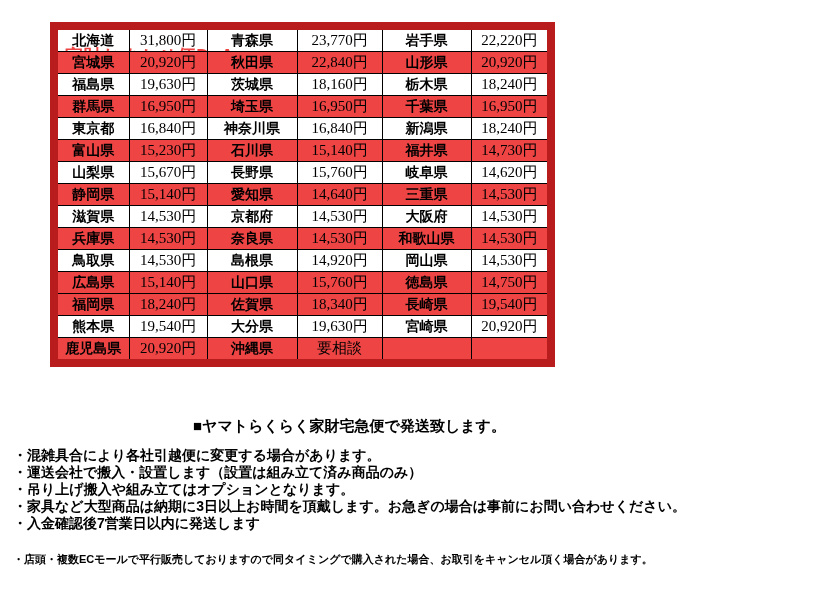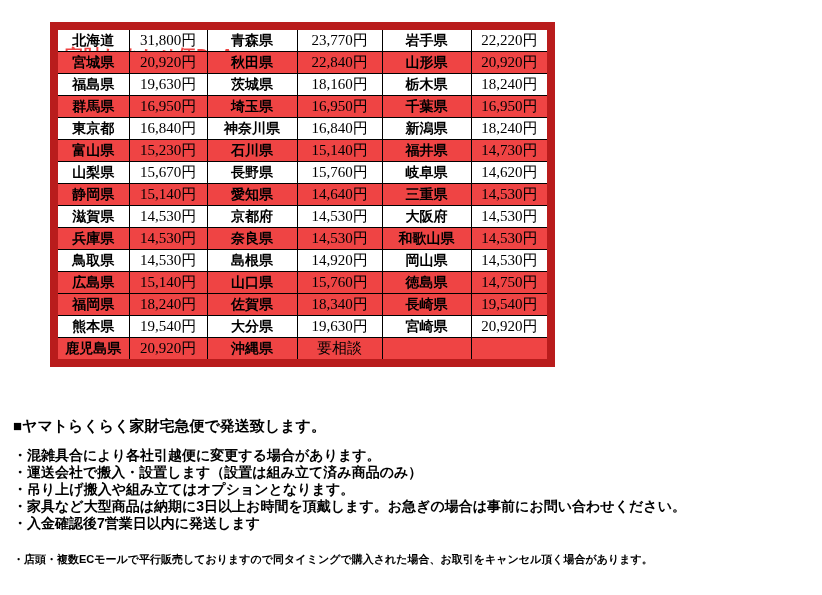--- a/index.html
+++ b/index.html
@@ -59,20 +59,21 @@
   .notes {
     position: absolute;
     left: 13px;
     top: 417px;
     font-weight: bold;
     white-space: nowrap;
   }
   .notes-heading {
     font-size: 15px;
     margin: 0 0 11px 0;
+    text-align: center;
   }
   .notes-list div {
     font-size: 14px;
     line-height: 17px;
   }
   .footnote {
     font-size: 11px;
     margin-top: 20px;
   }
 </style>

